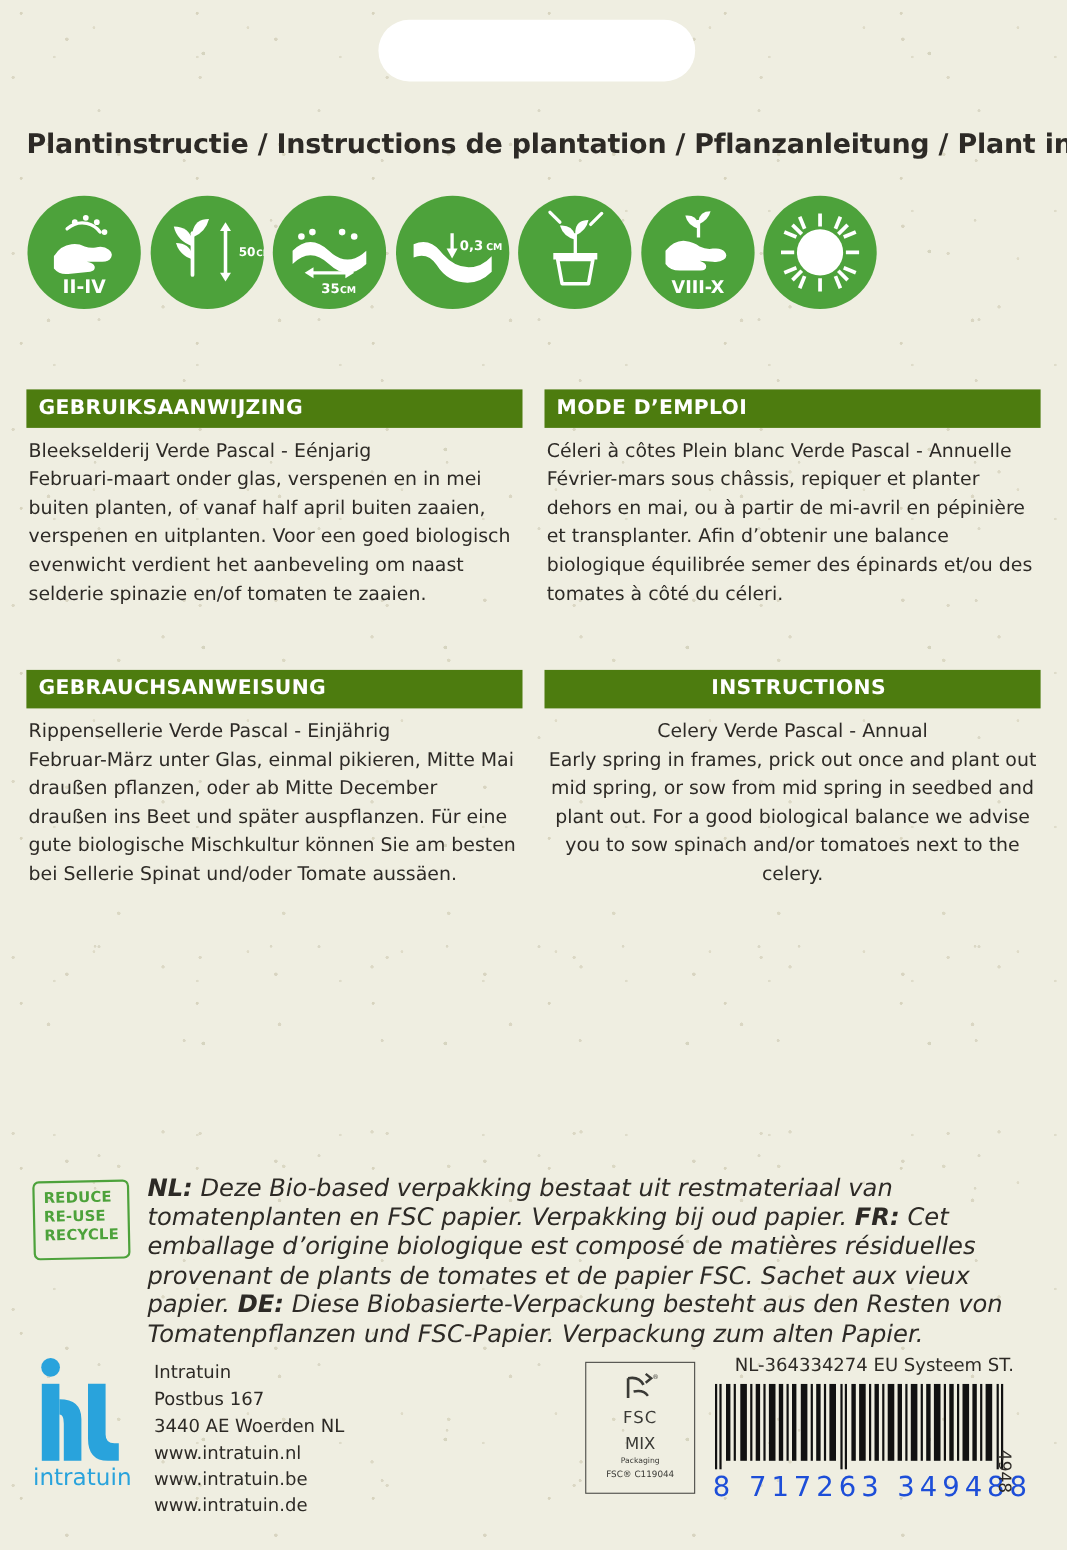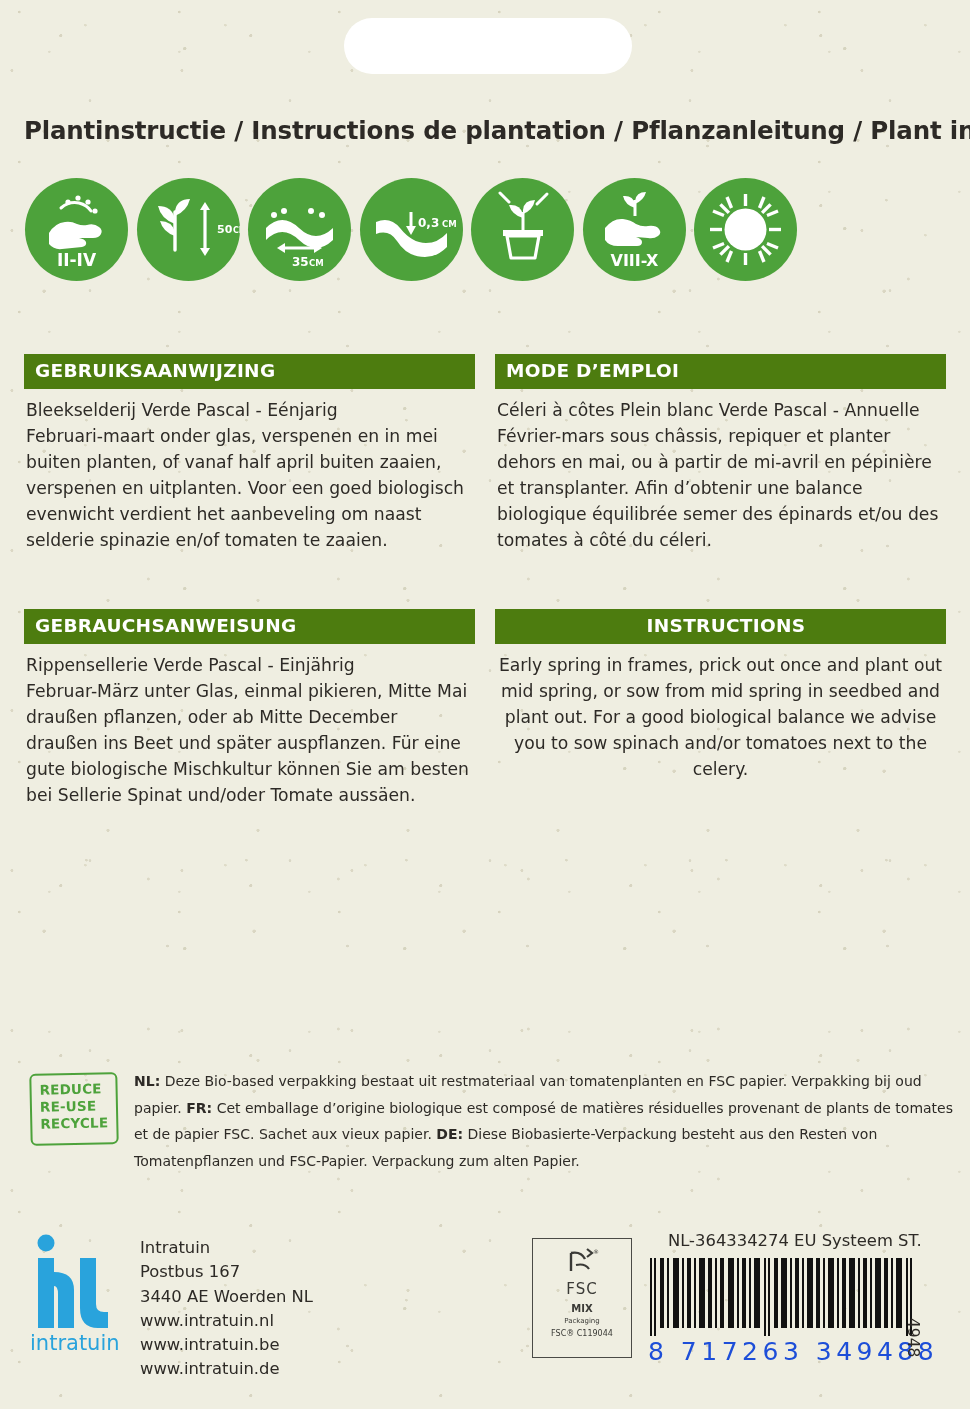--- a/index.html
+++ b/index.html
@@ -123,23 +123,24 @@
     padding: 6px 0 0 8px;
     box-sizing: border-box;
     font-family: "DejaVu Sans", sans-serif;
     transform: rotate(-1.2deg);
   }
   .bio-note {
     position: absolute;
     left: 134px;
     top: 1068px;
     width: 824px;
-    font-size: 14px;
+    font-size: 22px;
     line-height: 26.5px;
     color: #2d2a26;
+    font-style: italic;
   }
   .bio-note b { font-weight: bold; }
   
   .brand-logo {
     position: absolute;
     left: 28px;
     top: 1232px;
     width: 108px;
     height: 130px;
   }
@@ -161,21 +162,21 @@
     box-sizing: border-box;
     text-align: center;
     color: #3a3a36;
   }
   .fsc .fsc-mark { margin-top: 6px; }
   .fsc .fsc-word {
     font-size: 15px;
     letter-spacing: 1px;
     margin-top: 1px;
   }
-  .fsc .fsc-mix { font-size: 10px; margin-top: 5px; font-weight: bold; }
+  .fsc .fsc-mix { font-size: 15px; margin-top: 5px; }
   .fsc .fsc-pack { font-size: 7px; margin-top: 3px; }
   .fsc .fsc-code { font-size: 8px; margin-top: 4px; }
   .article-code {
     position: absolute;
     left: 668px;
     top: 1231px;
     font-size: 16.4px;
     color: #2d2a26;
     white-space: nowrap;
   }
@@ -347,20 +348,21 @@
     <div class="sec-head">GEBRAUCHSANWEISUNG</div>
     <div class="sec-body">
       <span class="first-line">Rippensellerie Verde Pascal - Einjährig</span>
       <span>Februar-März unter Glas, einmal pikieren, Mitte Mai draußen pflanzen, oder ab Mitte December draußen ins Beet und später auspflanzen. Für eine gute biologische Mischkultur können Sie am besten bei Sellerie Spinat und/oder Tomate aussäen.</span>
     </div>
   </div>
 
   <div class="sec" id="sec-en">
     <div class="sec-head">INSTRUCTIONS</div>
     <div class="sec-body">
+      <span class="first-line">Celery Verde Pascal - Annual</span>
       <span>Early spring in frames, prick out once and plant out mid spring, or sow from mid spring in seedbed and plant out. For a good biological balance we advise you to sow spinach and/or tomatoes next to the celery.</span>
     </div>
   </div>
 
   <div class="recycle-badge">
     <div>REDUCE</div>
     <div>RE-USE</div>
     <div>RECYCLE</div>
   </div>
 

